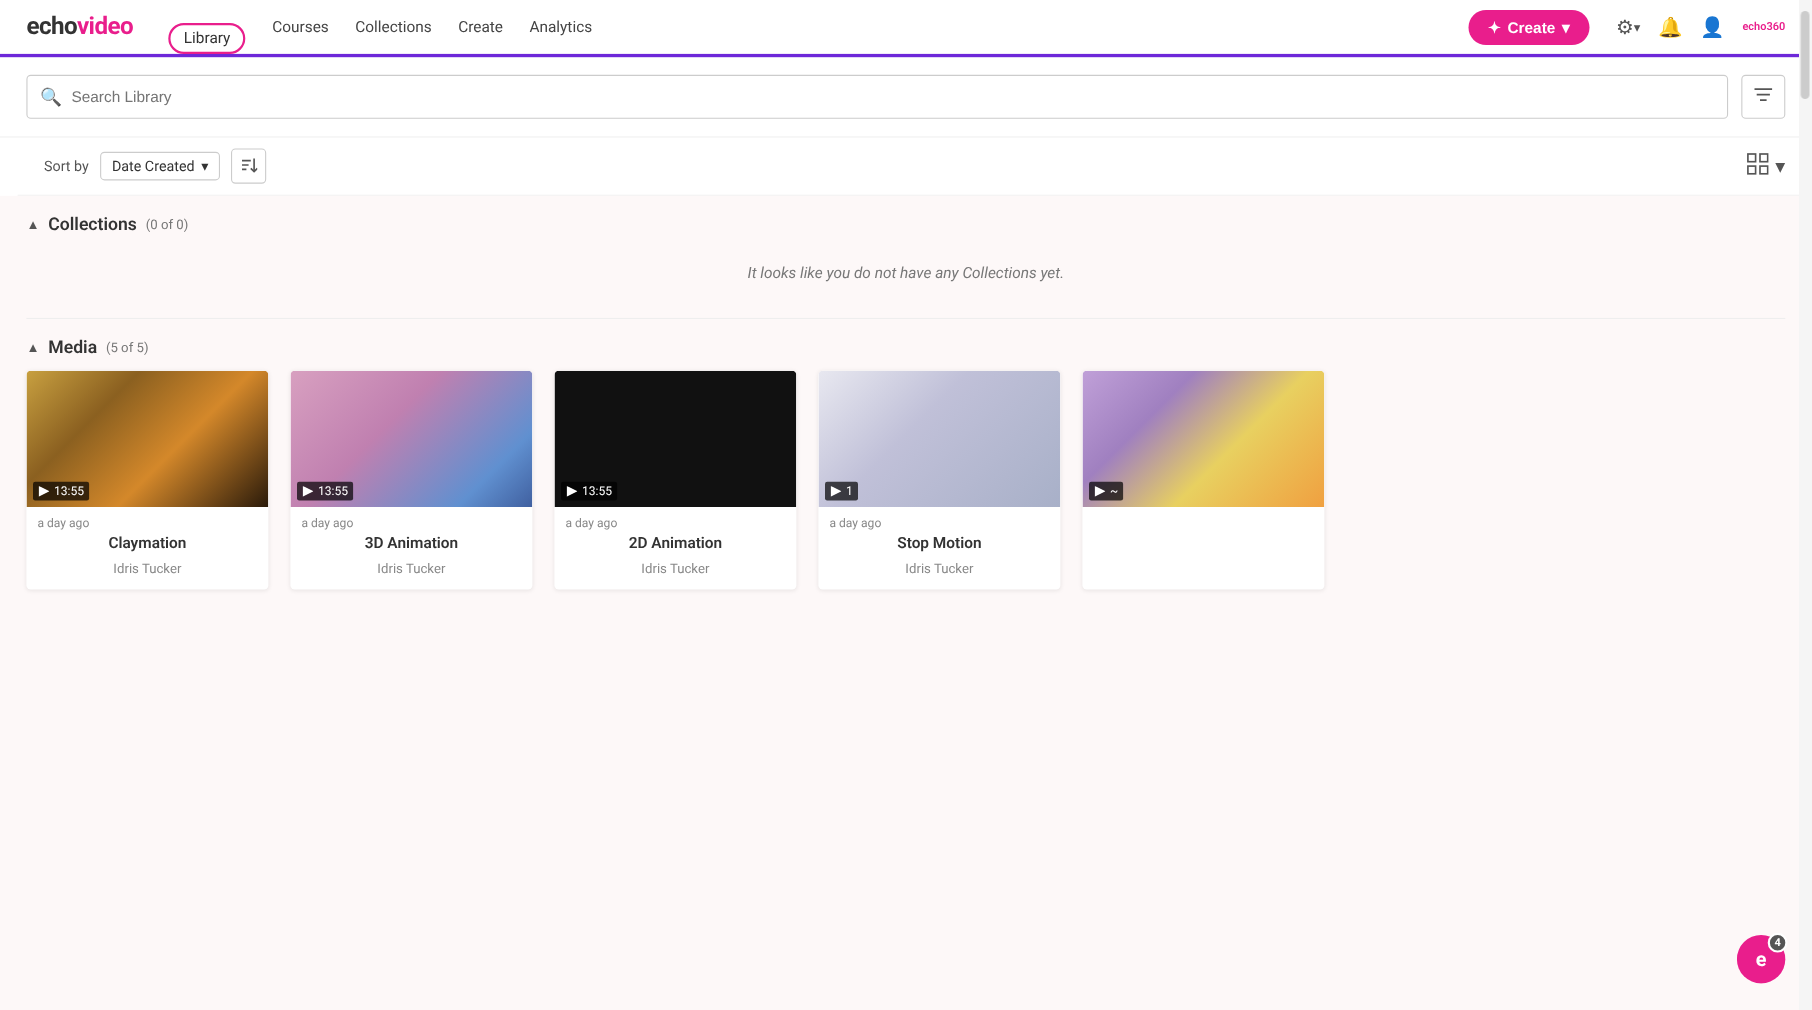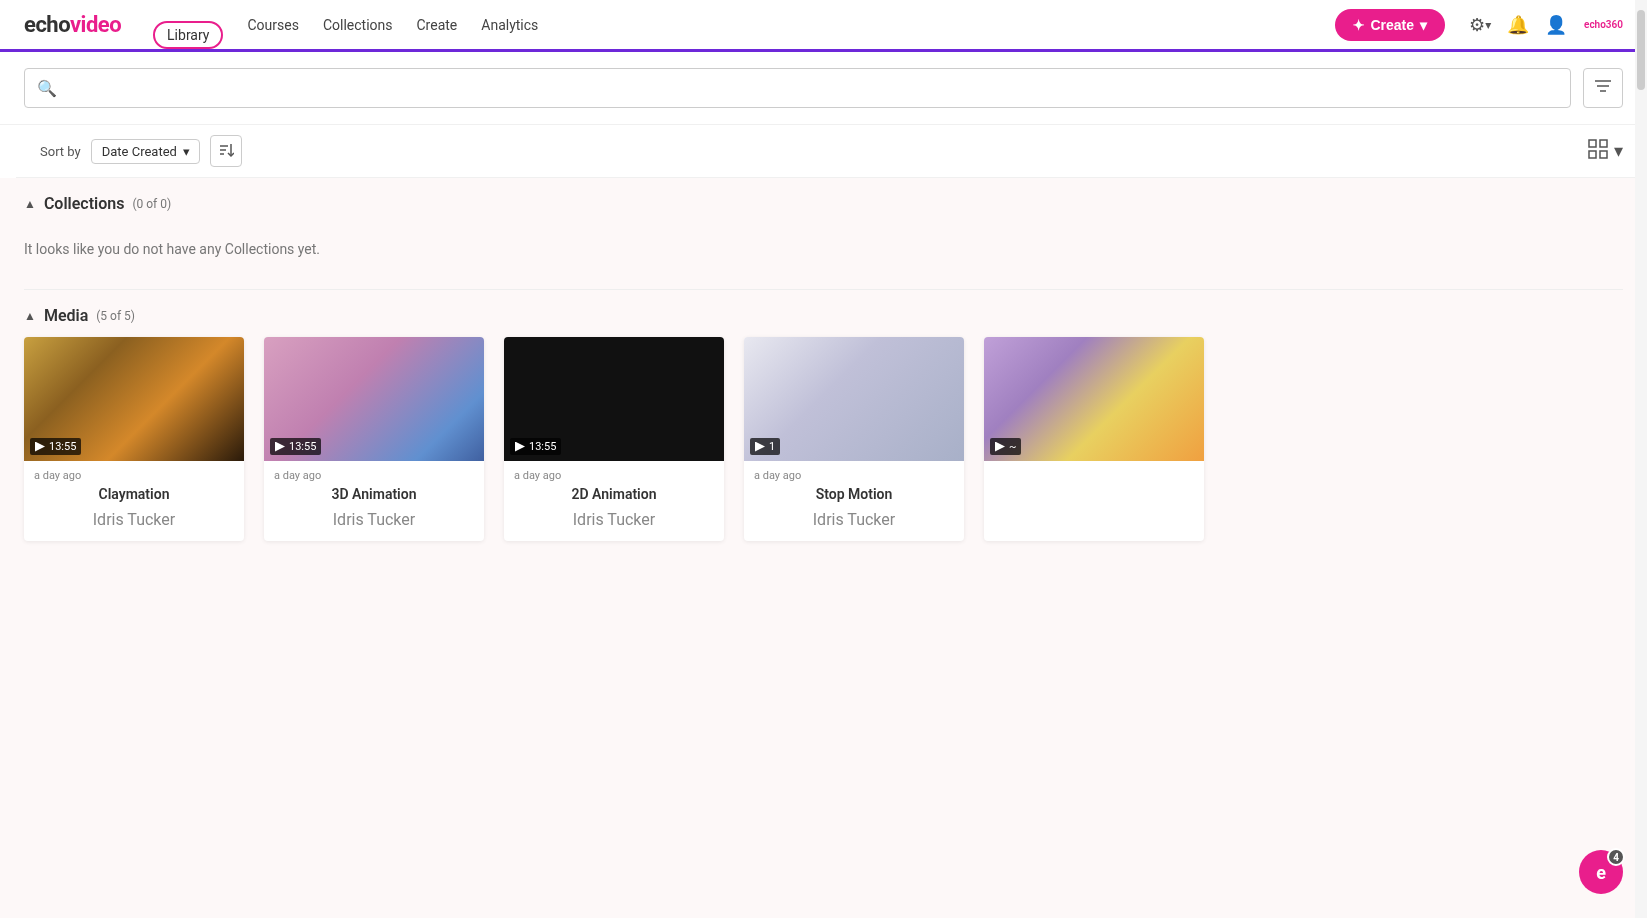--- a/index.html
+++ b/index.html
@@ -175,24 +175,25 @@
     .section-title {
       font-size: 16px;
       font-weight: 600;
       color: #333;
     }
     .section-count {
       font-size: 12px;
       color: #777;
     }
     .empty-message {
-      text-align: left;
+      text-align: center;
       font-size: 14px;
       color: #777;
       padding: 16px 0 24px;
+      font-style: italic;
     }
 
     
     .media-grid {
       display: flex;
       gap: 20px;
       flex-wrap: wrap;
       margin-top: 12px;
     }
     .media-card {
@@ -240,21 +241,21 @@
       margin-bottom: 4px;
     }
     .media-title {
       font-size: 14px;
       font-weight: 600;
       color: #333;
       text-align: center;
       margin-bottom: 8px;
     }
     .media-author {
-      font-size: 16px;
+      font-size: 12px;
       color: #888;
       text-align: center;
     }
 
     
     .thumb-claymation { background: linear-gradient(135deg, #c8a040 0%, #8b6020 30%, #d4882a 60%, #2a1a0a 100%); }
     .thumb-3d { background: linear-gradient(135deg, #d8a0c0 0%, #c080b0 40%, #6090d0 80%, #4060a0 100%); }
     .thumb-2d { background: #111; }
     .thumb-stopmotion { background: linear-gradient(135deg, #e8e8f0 0%, #c0c0d8 40%, #a8b0c8 100%); }
     .thumb-mrmen { background: linear-gradient(135deg, #c0a0d8 0%, #a080c0 30%, #e8d060 60%, #f0a040 100%); }
@@ -346,20 +347,21 @@
     <button class="icon-btn">
       <span>👤</span>
     </button>
     <span style="font-size:10px; color:#e91e8c; font-weight:600;">echo360</span>
   </div>
 </nav>
 
 <div class="search-section">
   <div class="search-wrapper">
     <span style="color:#888; font-size:16px;">🔍</span>
+    <input type="text" placeholder="Search Library" style="">
   </div>
   <button class="filter-btn">
     <span>
       <svg width="18" height="16" viewBox="0 0 18 16" fill="none">
         <line x1="1" y1="3" x2="17" y2="3" stroke="#555" stroke-width="1.5"></line>
         <line x1="3" y1="8" x2="15" y2="8" stroke="#555" stroke-width="1.5"></line>
         <line x1="6" y1="13" x2="12" y2="13" stroke="#555" stroke-width="1.5"></line>
       </svg>
     </span>
   </button>

